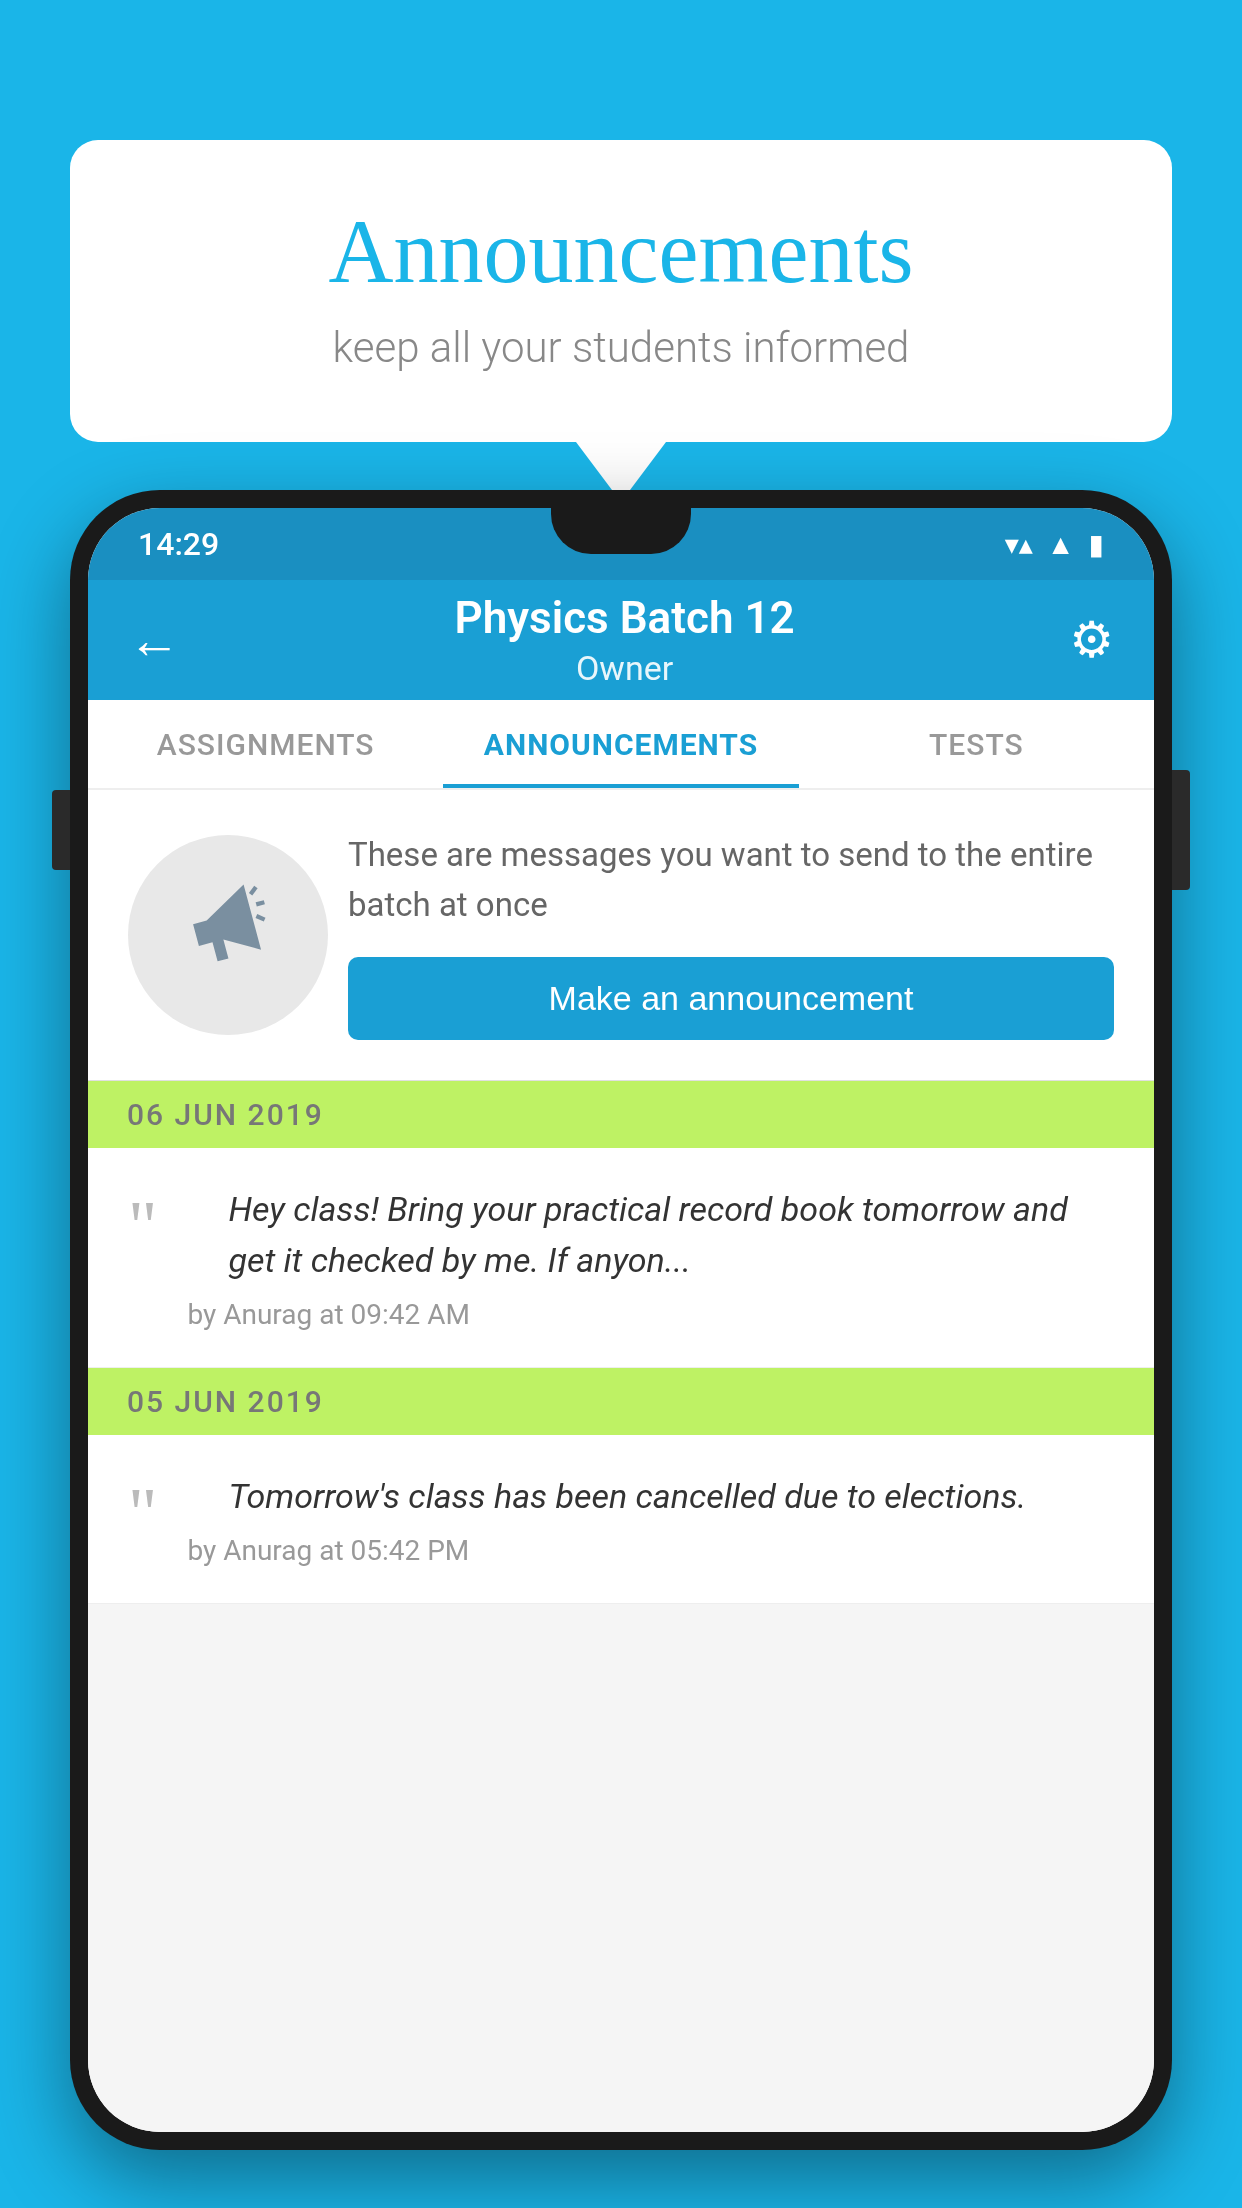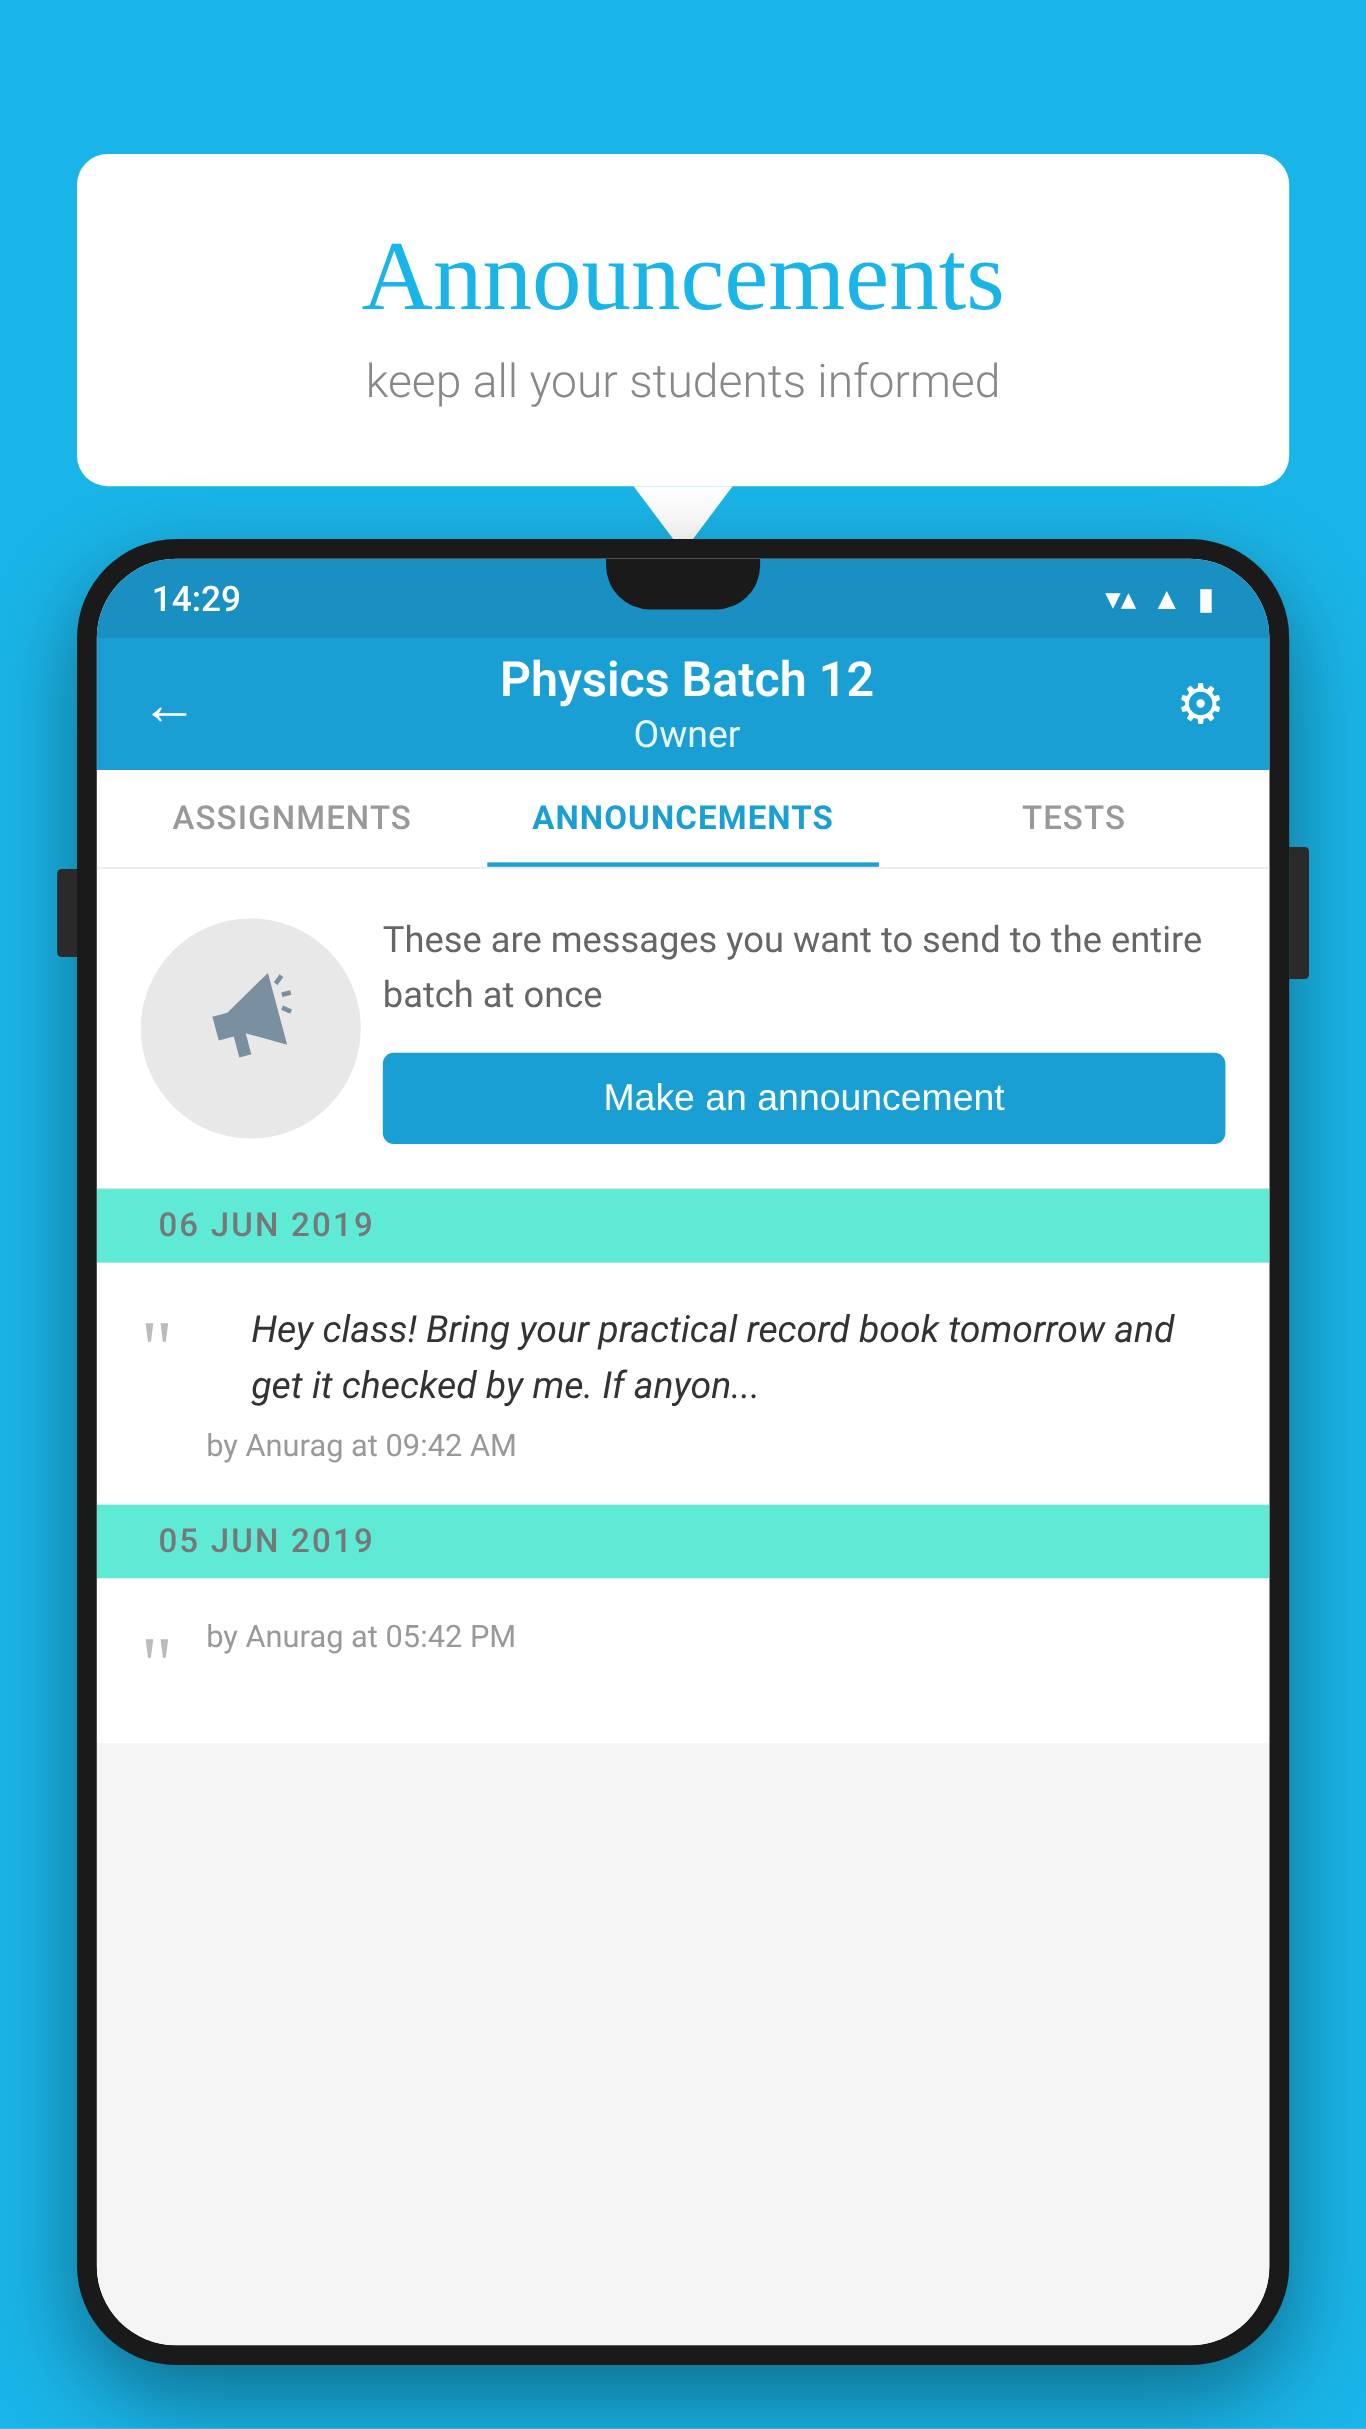--- a/index.html
+++ b/index.html
@@ -299,22 +299,22 @@
       border-radius: 10px;
       padding: 22px 52px;
       font-size: 34px;
       font-weight: 500;
       cursor: pointer;
       width: 100%;
     }
 
     
     .date-separator {
-      background: #5eead4;
-      padding: 16px 56px;
+      background: #bef264;
+      padding: 16px 39px;
       display: flex;
       align-items: center;
       gap: 20px;
     }
 
     .date-text {
       font-size: 30px;
       color: #777;
       font-weight: 500;
       letter-spacing: 2px;
@@ -443,20 +443,21 @@
             </div>
           </div>
 
           <div class="date-separator">
             <span class="date-text">05  JUN  2019</span>
           </div>
 
           <div class="announcement-item">
             <span class="quote-icon">"</span>
             <div class="announcement-text">
+              <div class="announcement-message">Tomorrow's class has been cancelled due to elections.</div>
               <div class="announcement-meta">by Anurag at 05:42 PM</div>
             </div>
           </div>
 
         </div>
       </div>
     </div>
   </div>
 </div>
 

